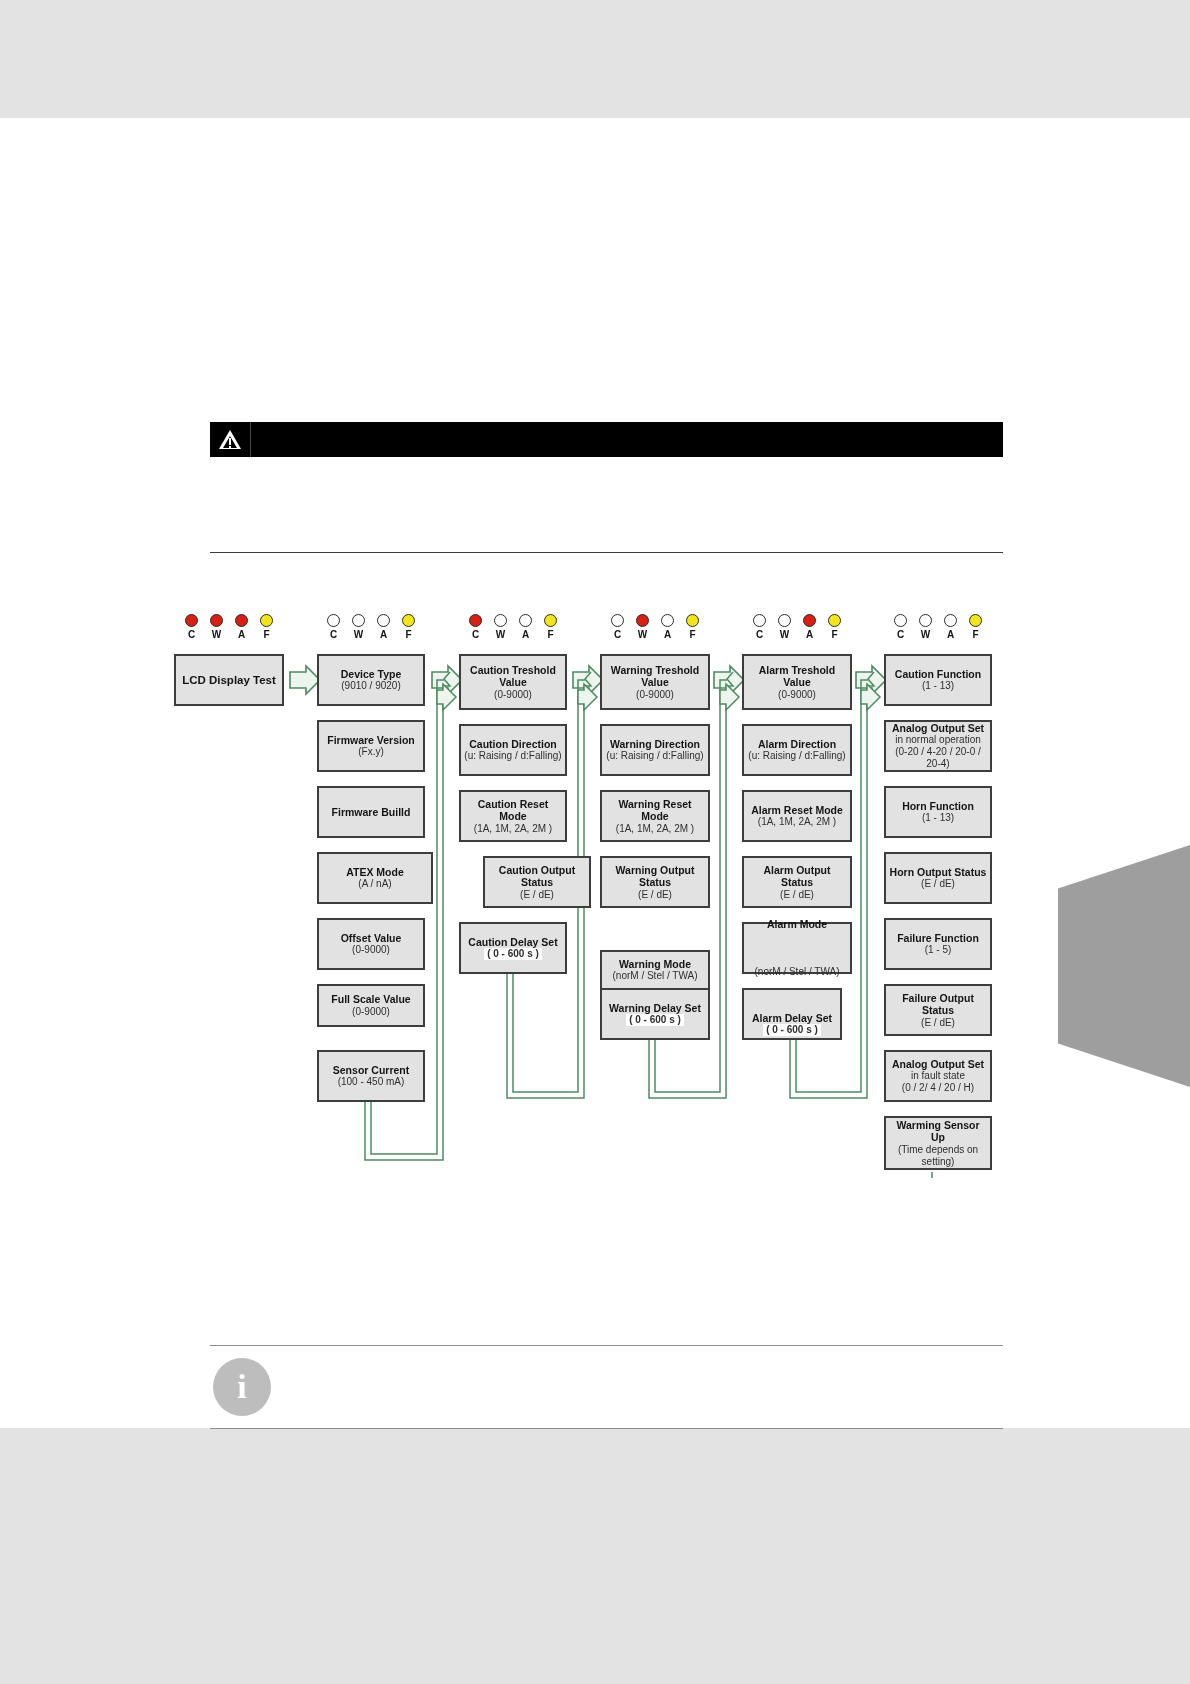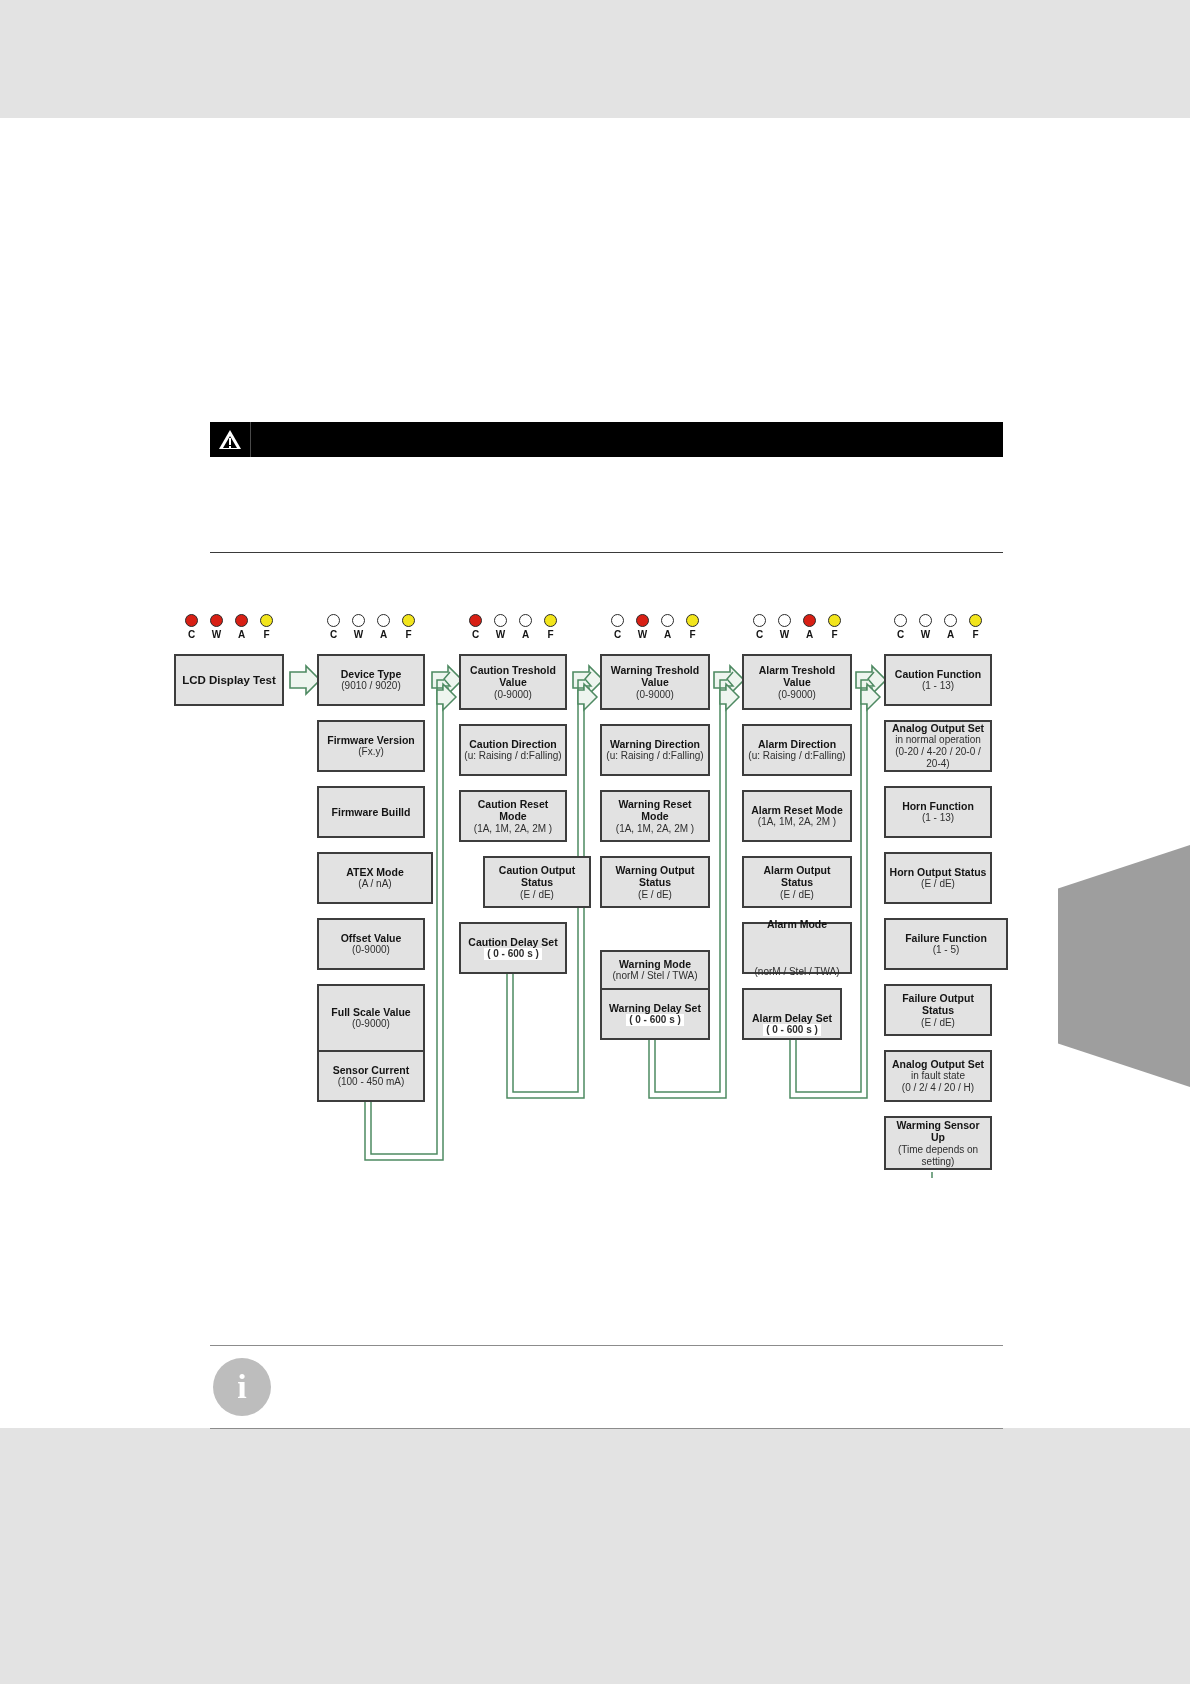--- a/index.html
+++ b/index.html
@@ -202,21 +202,21 @@
       <div class="t1">Firmware Builld</div>
     </div>
     <div class="node" style="left: 317px; top: 852px; width: 116px; height: 52px;">
       <div class="t1">ATEX Mode</div>
       <div class="t2">(A / nA)</div>
     </div>
     <div class="node" style="left: 317px; top: 918px; width: 108px; height: 52px;">
       <div class="t1">Offset Value</div>
       <div class="t2">(0-9000)</div>
     </div>
-    <div class="node" style="left: 317px; top: 984px; width: 108px; height: 68px;">
+    <div class="node" style="left: 317px; top: 984px; width: 108px; height: 43px;">
       <div class="t1">Full Scale  Value</div>
       <div class="t2">(0-9000)</div>
     </div>
     <div class="node" style="left: 317px; top: 1050px; width: 108px; height: 52px;">
       <div class="t1">Sensor Current</div>
       <div class="t2">(100 - 450 mA)</div>
     </div>
     <div class="led-row" style="left: 463px; top: 614px;">
       <div class="led-unit">
         <div class="led red"></div>
@@ -367,21 +367,21 @@
       <div class="t2">(0-20 / 4-20 / 20-0 / 20-4)</div>
     </div>
     <div class="node" style="left: 884px; top: 786px; width: 108px; height: 52px;">
       <div class="t1">Horn  Function</div>
       <div class="t2">(1 - 13)</div>
     </div>
     <div class="node" style="left: 884px; top: 852px; width: 108px; height: 52px;">
       <div class="t1">Horn Output Status</div>
       <div class="t2">(E / dE)</div>
     </div>
-    <div class="node" style="left: 884px; top: 918px; width: 124px; height: 52px;">
+    <div class="node" style="left: 884px; top: 918px; width: 108px; height: 52px;">
       <div class="t1">Failure Function</div>
       <div class="t2">(1 - 5)</div>
     </div>
     <div class="node" style="left: 884px; top: 984px; width: 108px; height: 52px;">
       <div class="t1">Failure Output Status</div>
       <div class="t2">(E / dE)</div>
     </div>
     <div class="node" style="left: 884px; top: 1050px; width: 108px; height: 52px;">
       <div class="t1">Analog Output Set</div>
       <div class="t2">in fault state</div>

